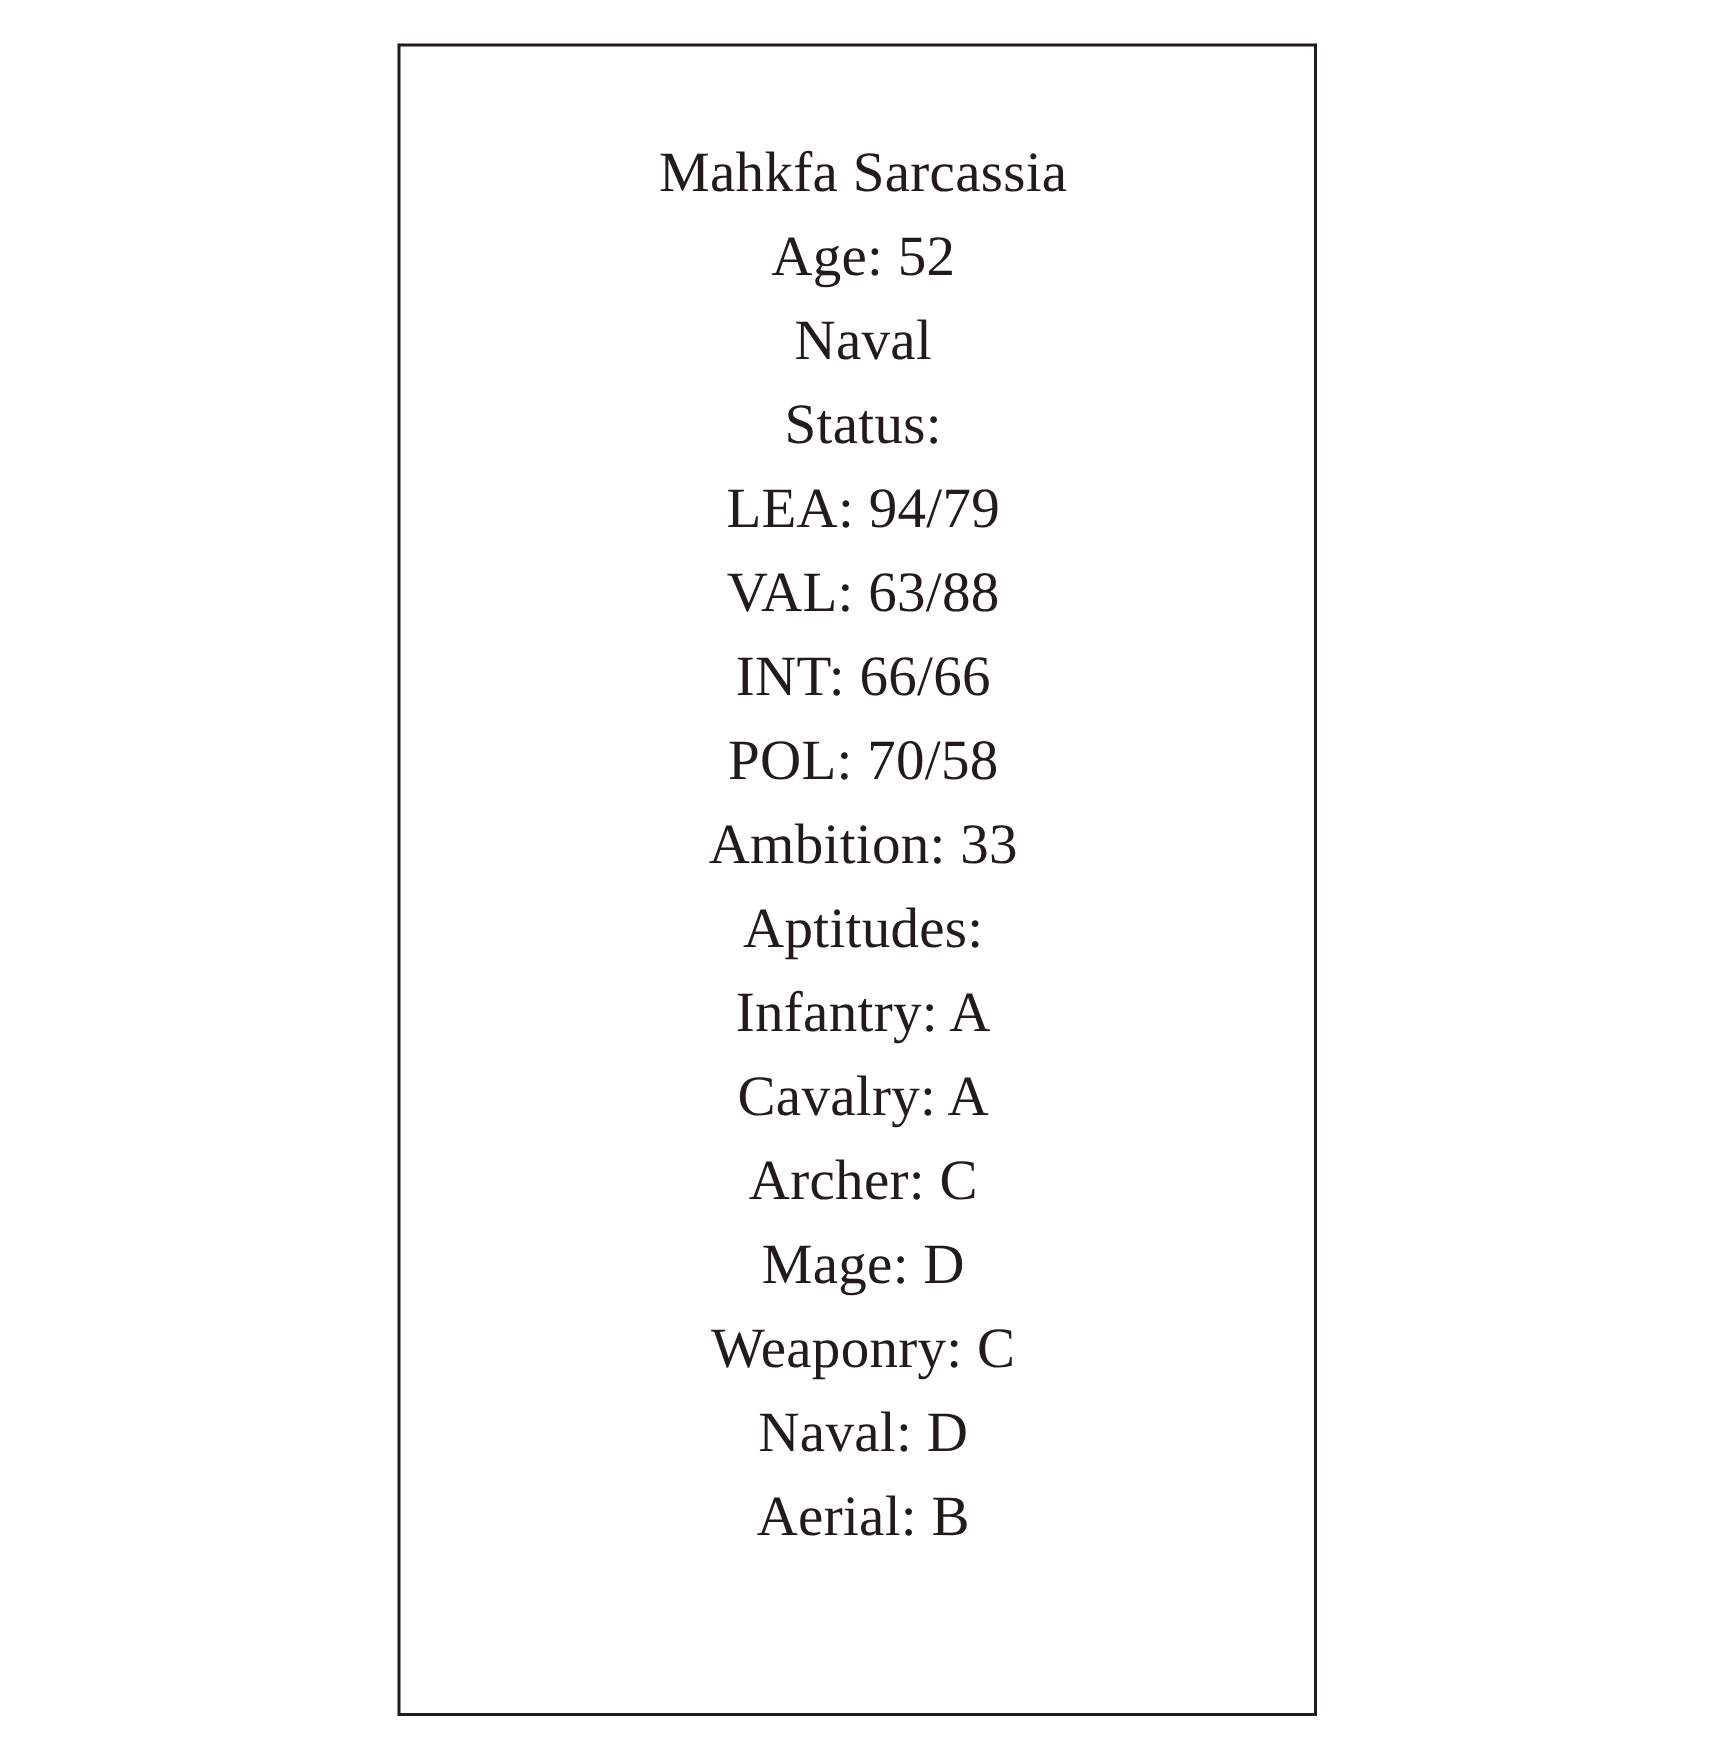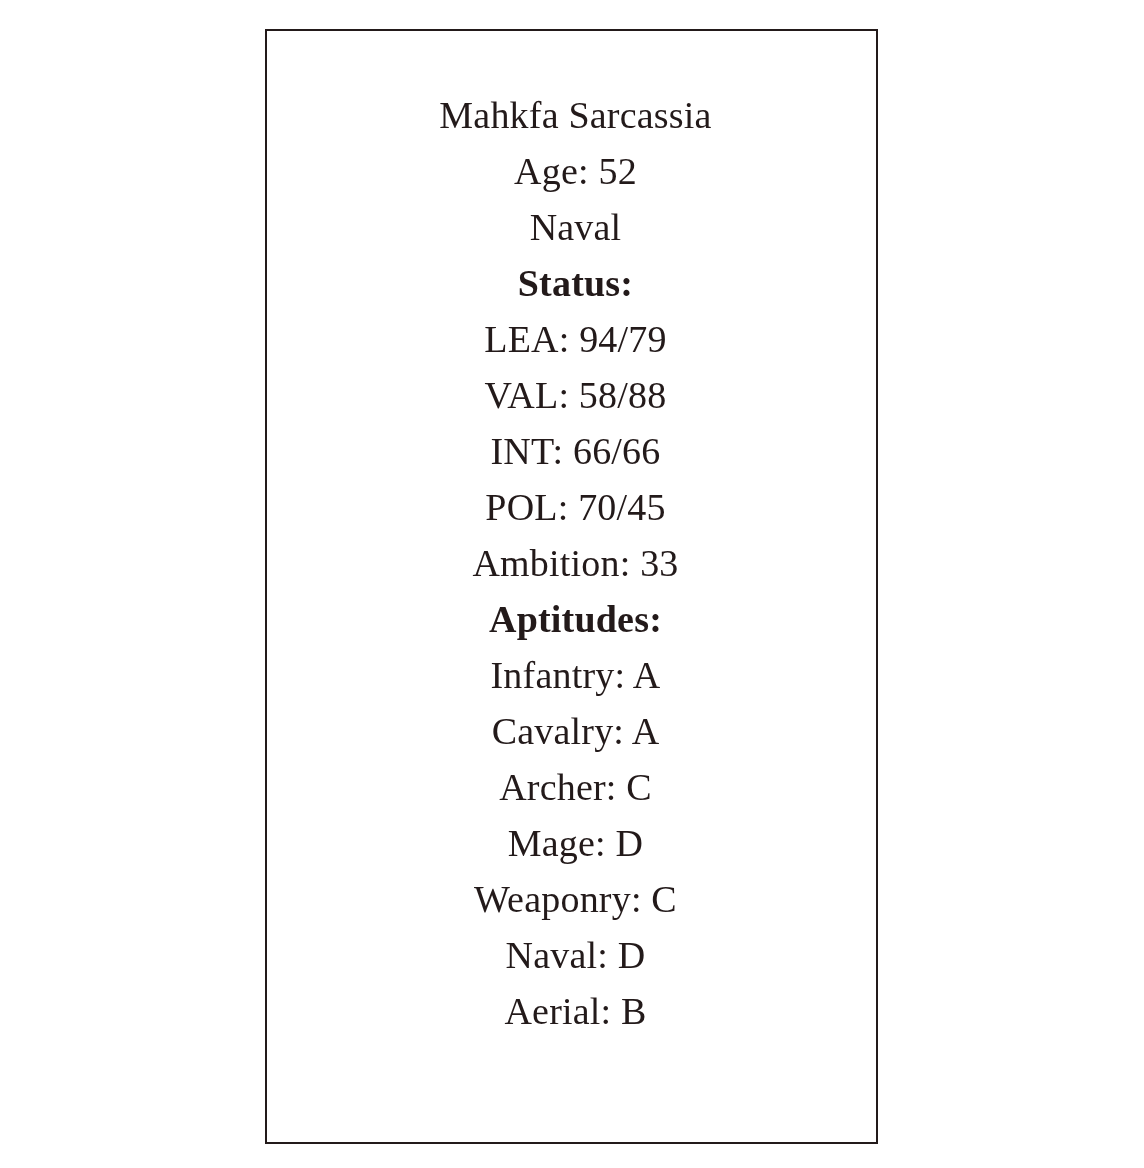--- a/index.html
+++ b/index.html
@@ -45,38 +45,38 @@
     text-align: center;
     font-size: 38px;
     line-height: 56px;
     height: 56px;
     font-weight: normal;
     letter-spacing: 0.2px;
     white-space: nowrap;
   }
 
   .line.heading {
-    font-weight: bold;
+    font-weight: normal;
   }
 </style>
 </head>
 <body>
 
 <div id="character-card">
   <div class="card-inner">
 
     <span class="line">Mahkfa Sarcassia</span>
     <span class="line">Age: 52</span>
     <span class="line">Naval</span>
 
     <span class="line heading">Status:</span>
     <span class="line">LEA: 94/79</span>
-    <span class="line">VAL: 58/88</span>
+    <span class="line">VAL: 63/88</span>
     <span class="line">INT: 66/66</span>
-    <span class="line">POL: 70/45</span>
+    <span class="line">POL: 70/58</span>
     <span class="line">Ambition: 33</span>
 
     <span class="line heading">Aptitudes:</span>
     <span class="line">Infantry: A</span>
     <span class="line">Cavalry: A</span>
     <span class="line">Archer: C</span>
     <span class="line">Mage: D</span>
     <span class="line">Weaponry: C</span>
     <span class="line">Naval: D</span>
     <span class="line">Aerial: B</span>

